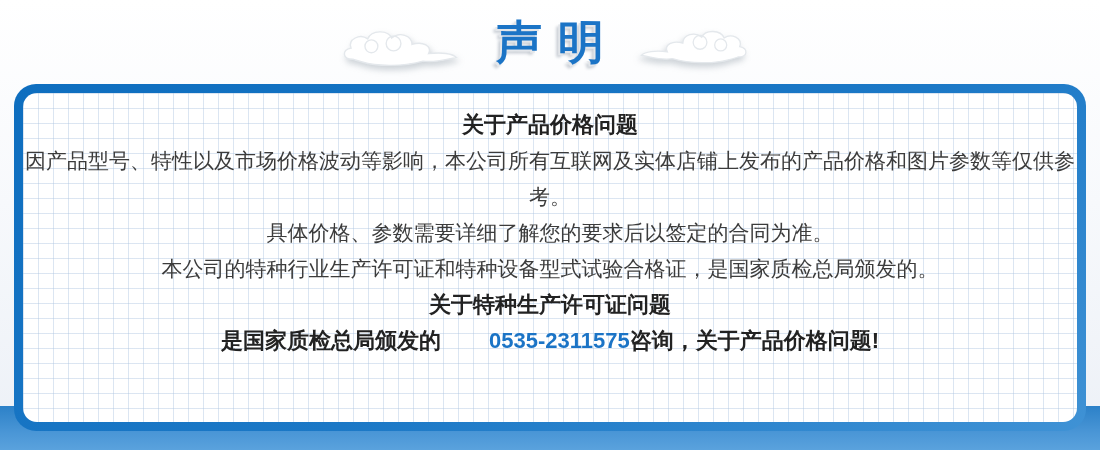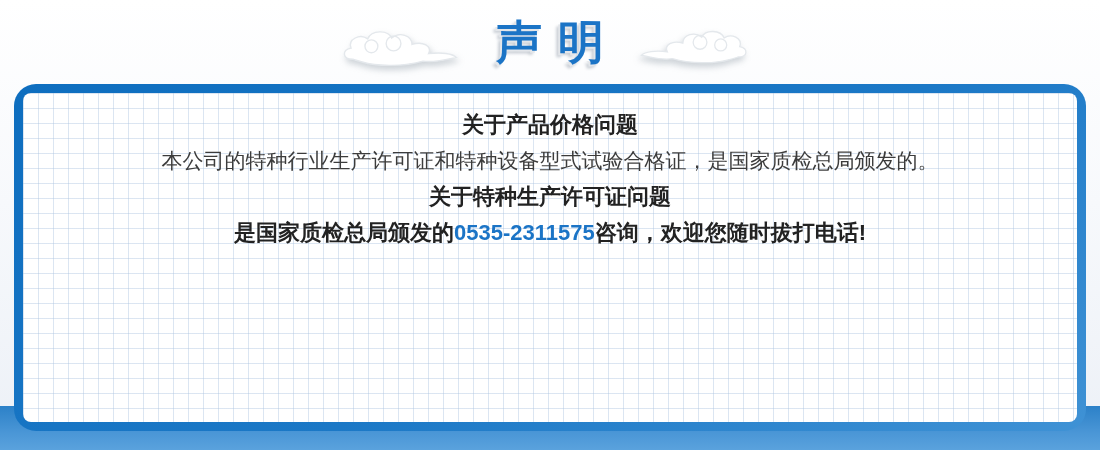--- a/index.html
+++ b/index.html
@@ -38,37 +38,37 @@
 
   
   .panel {
     position:absolute; left:14px; right:14px; top:84px; bottom:19px;
     border-radius:22px; padding:9px;
     background:linear-gradient(150deg,#0e6ebf 0%,#1b78c6 55%,#3f92d5 100%);
     z-index:1;
   }
   .panel-inner {
     position:relative; width:100%; height:100%;
-    border-radius:8px; overflow:hidden;
+    border-radius:14px; overflow:hidden;
     background-color:#ffffff;
     background-image:
       linear-gradient(to right, rgba(176,199,226,0.45) 1px, transparent 1px),
       linear-gradient(to bottom, rgba(176,199,226,0.45) 1px, transparent 1px);
     background-size:15px 15px;
     padding-top:14px;
   }
 
   .line {
     position:relative; z-index:2;
     text-align:center; line-height:36px;
     font-size:21px; color:#3c3c3c;
   }
   .heading { font-size:22px; font-weight:bold; color:#222222; }
   .cta { font-size:22px; font-weight:bold; color:#222222; }
-  .cta .phone { color:#1b74c6; }
+  .cta .phone { color:#1b74c6;padding-left:48px; }
 </style>
 </head>
 <body>
 
 <div class="footer-band"></div>
 
 <div class="header">
   <span class="cloud cloud-left">
     <svg viewBox="0 0 130 50">
       <path fill="#ffffff" stroke="#e4e8ec" stroke-width="1.5" d="M14 36 C2 36 2 26 12 24 C8 14 22 8 30 14 C34 4 52 4 56 13 C64 6 78 10 78 20 C90 16 100 22 96 30 C110 28 122 30 126 34 C114 36 104 40 90 38 C70 44 40 44 24 39 C20 38 16 37 14 36 Z"></path>
@@ -85,22 +85,24 @@
       <circle cx="34" cy="22" r="7" fill="none" stroke="#e4e8ec" stroke-width="1.5"></circle>
       <circle cx="58" cy="19" r="8" fill="none" stroke="#e4e8ec" stroke-width="1.5"></circle>
     </svg>
   </span>
 </div>
 
 <div class="panel">
   <div class="panel-inner">
 
     <div class="line heading">关于产品价格问题</div>
+    <div class="line">因产品型号、特性以及市场价格波动等影响，本公司所有互联网及实体店铺上发布的产品价格和图片参数等仅供参考。</div>
+    <div class="line">具体价格、参数需要详细了解您的要求后以签定的合同为准。</div>
 
     <div class="line">本公司的特种行业生产许可证和特种设备型式试验合格证，是国家质检总局颁发的。</div>
     <div class="line heading">关于特种生产许可证问题</div>
 
     <div class="line cta">
-      <span>是国家质检总局颁发的</span><span class="phone">0535-2311575</span><span>咨询，欢迎您随时拔打电话!</span>
+      <span>是国家质检总局颁发的</span><span class="phone">0535-2311575</span><span>咨询，关于产品价格问题!</span>
     </div>
 
   </div>
 </div>
 
 </body></html>

